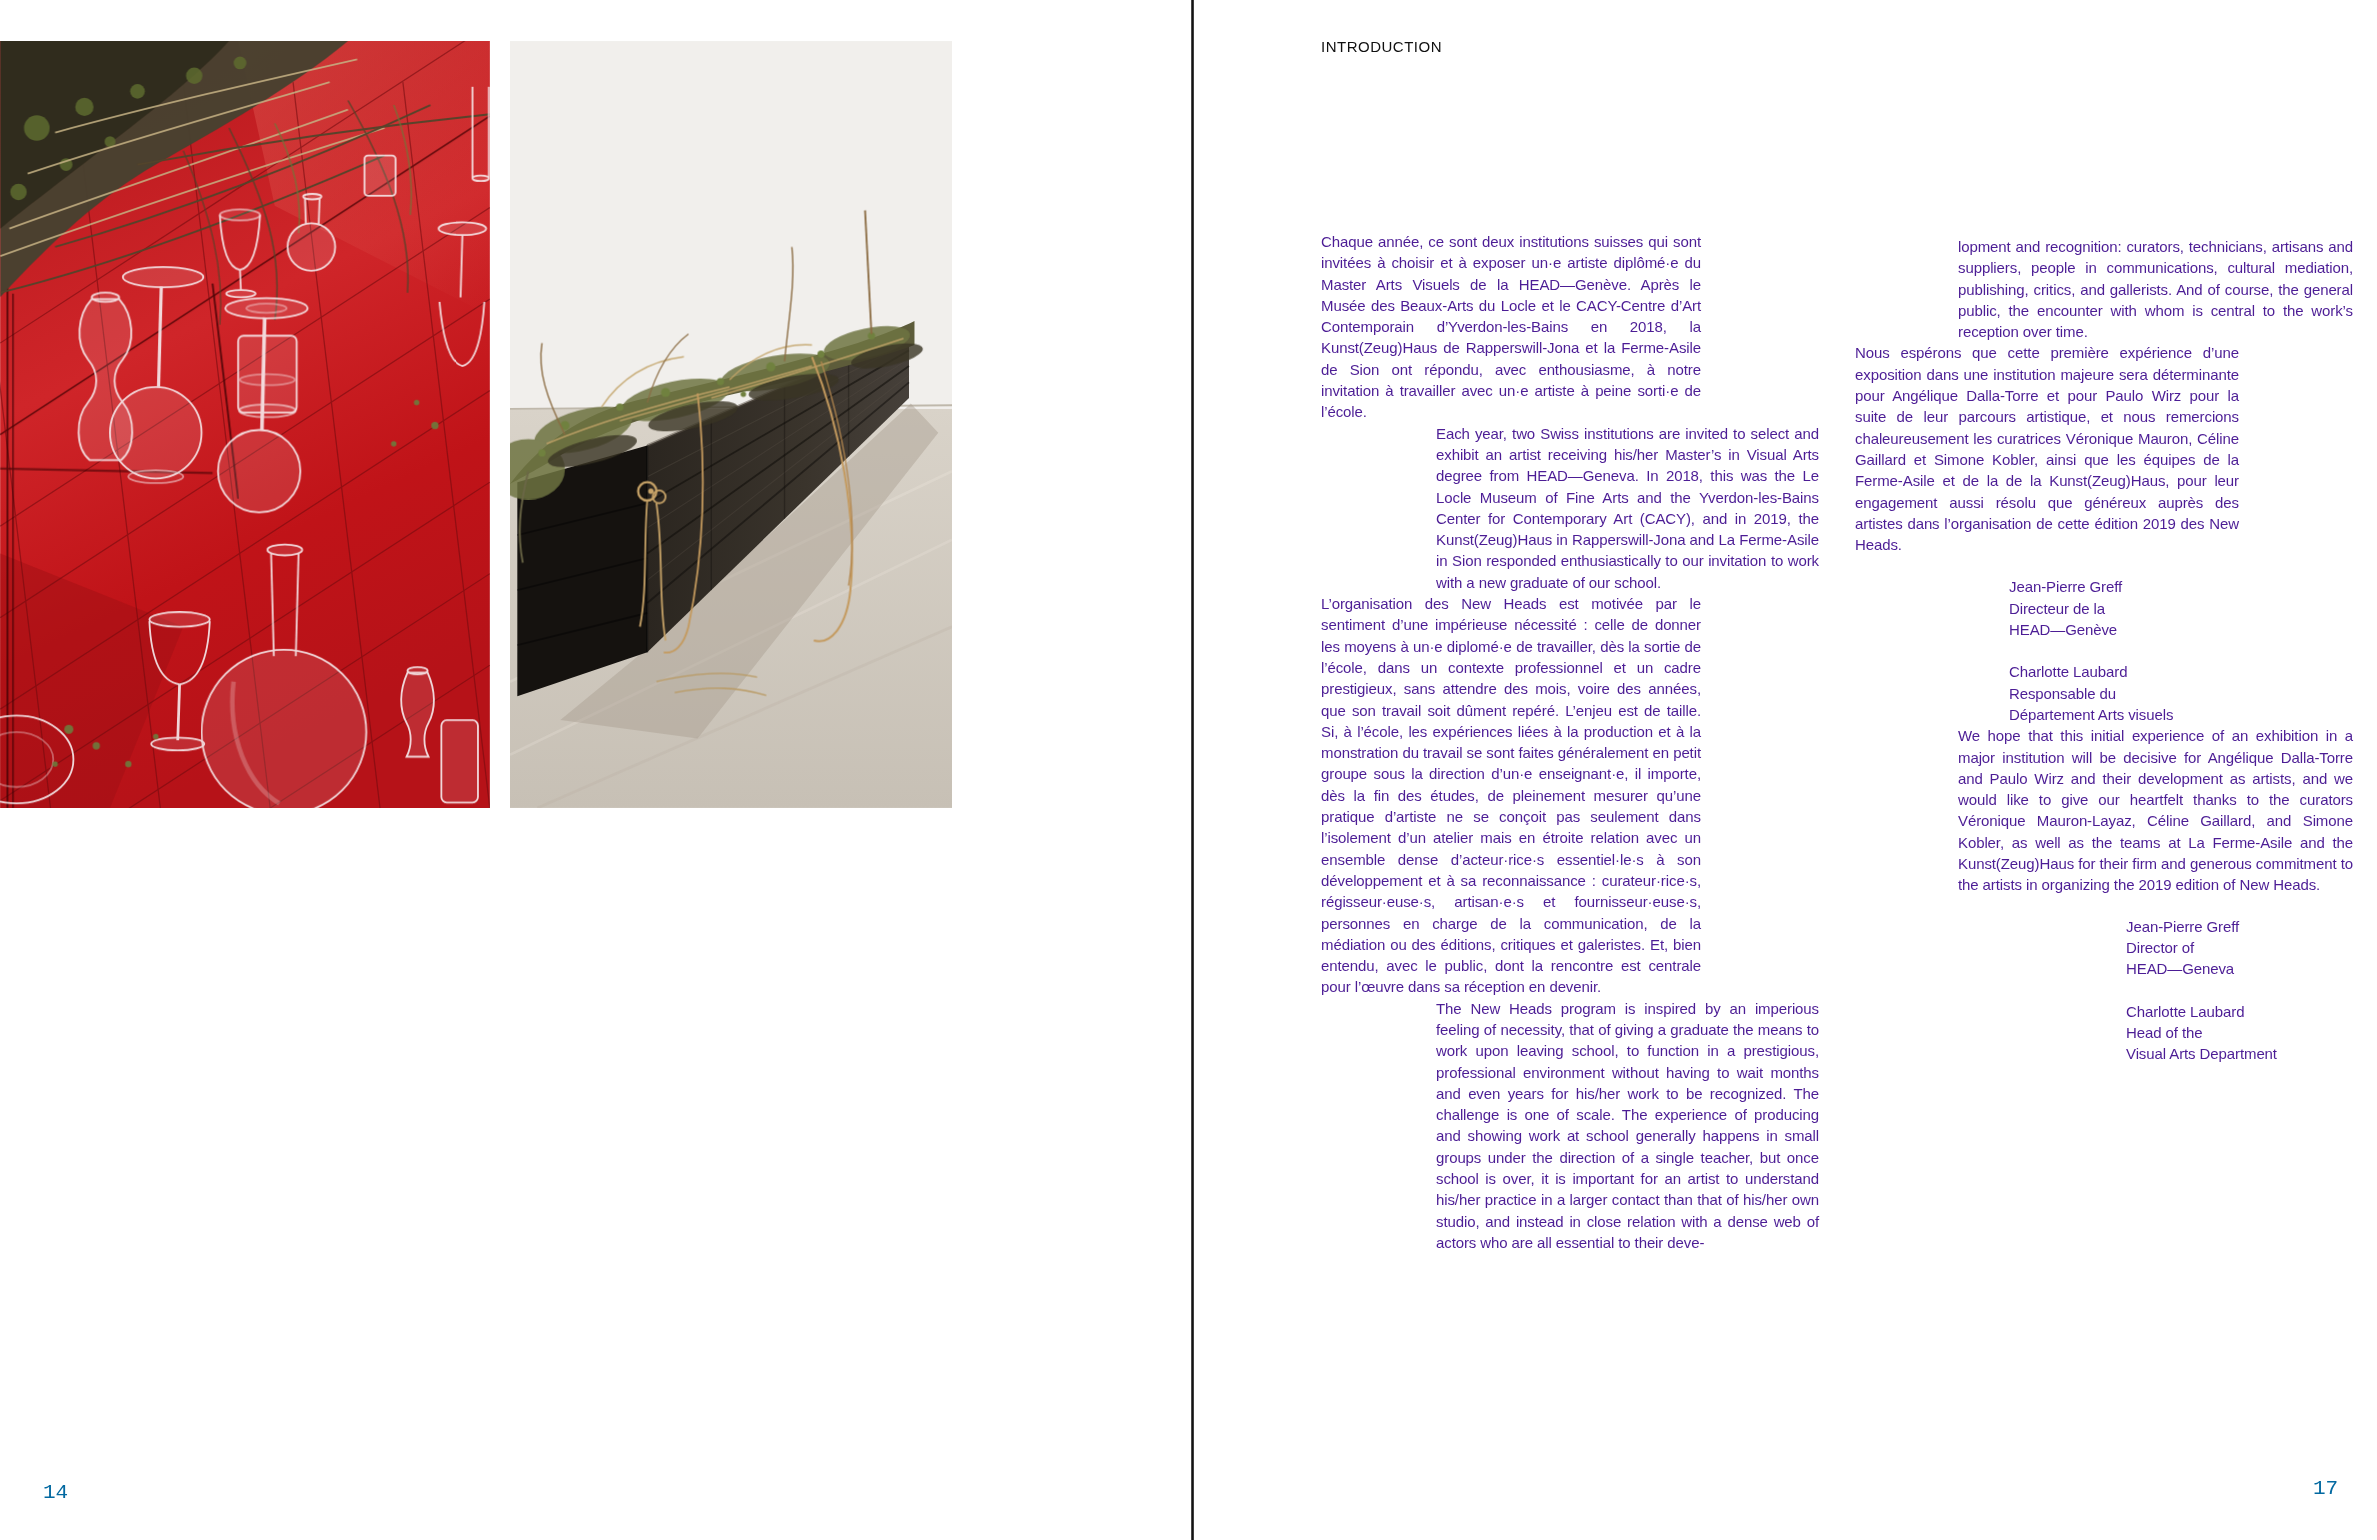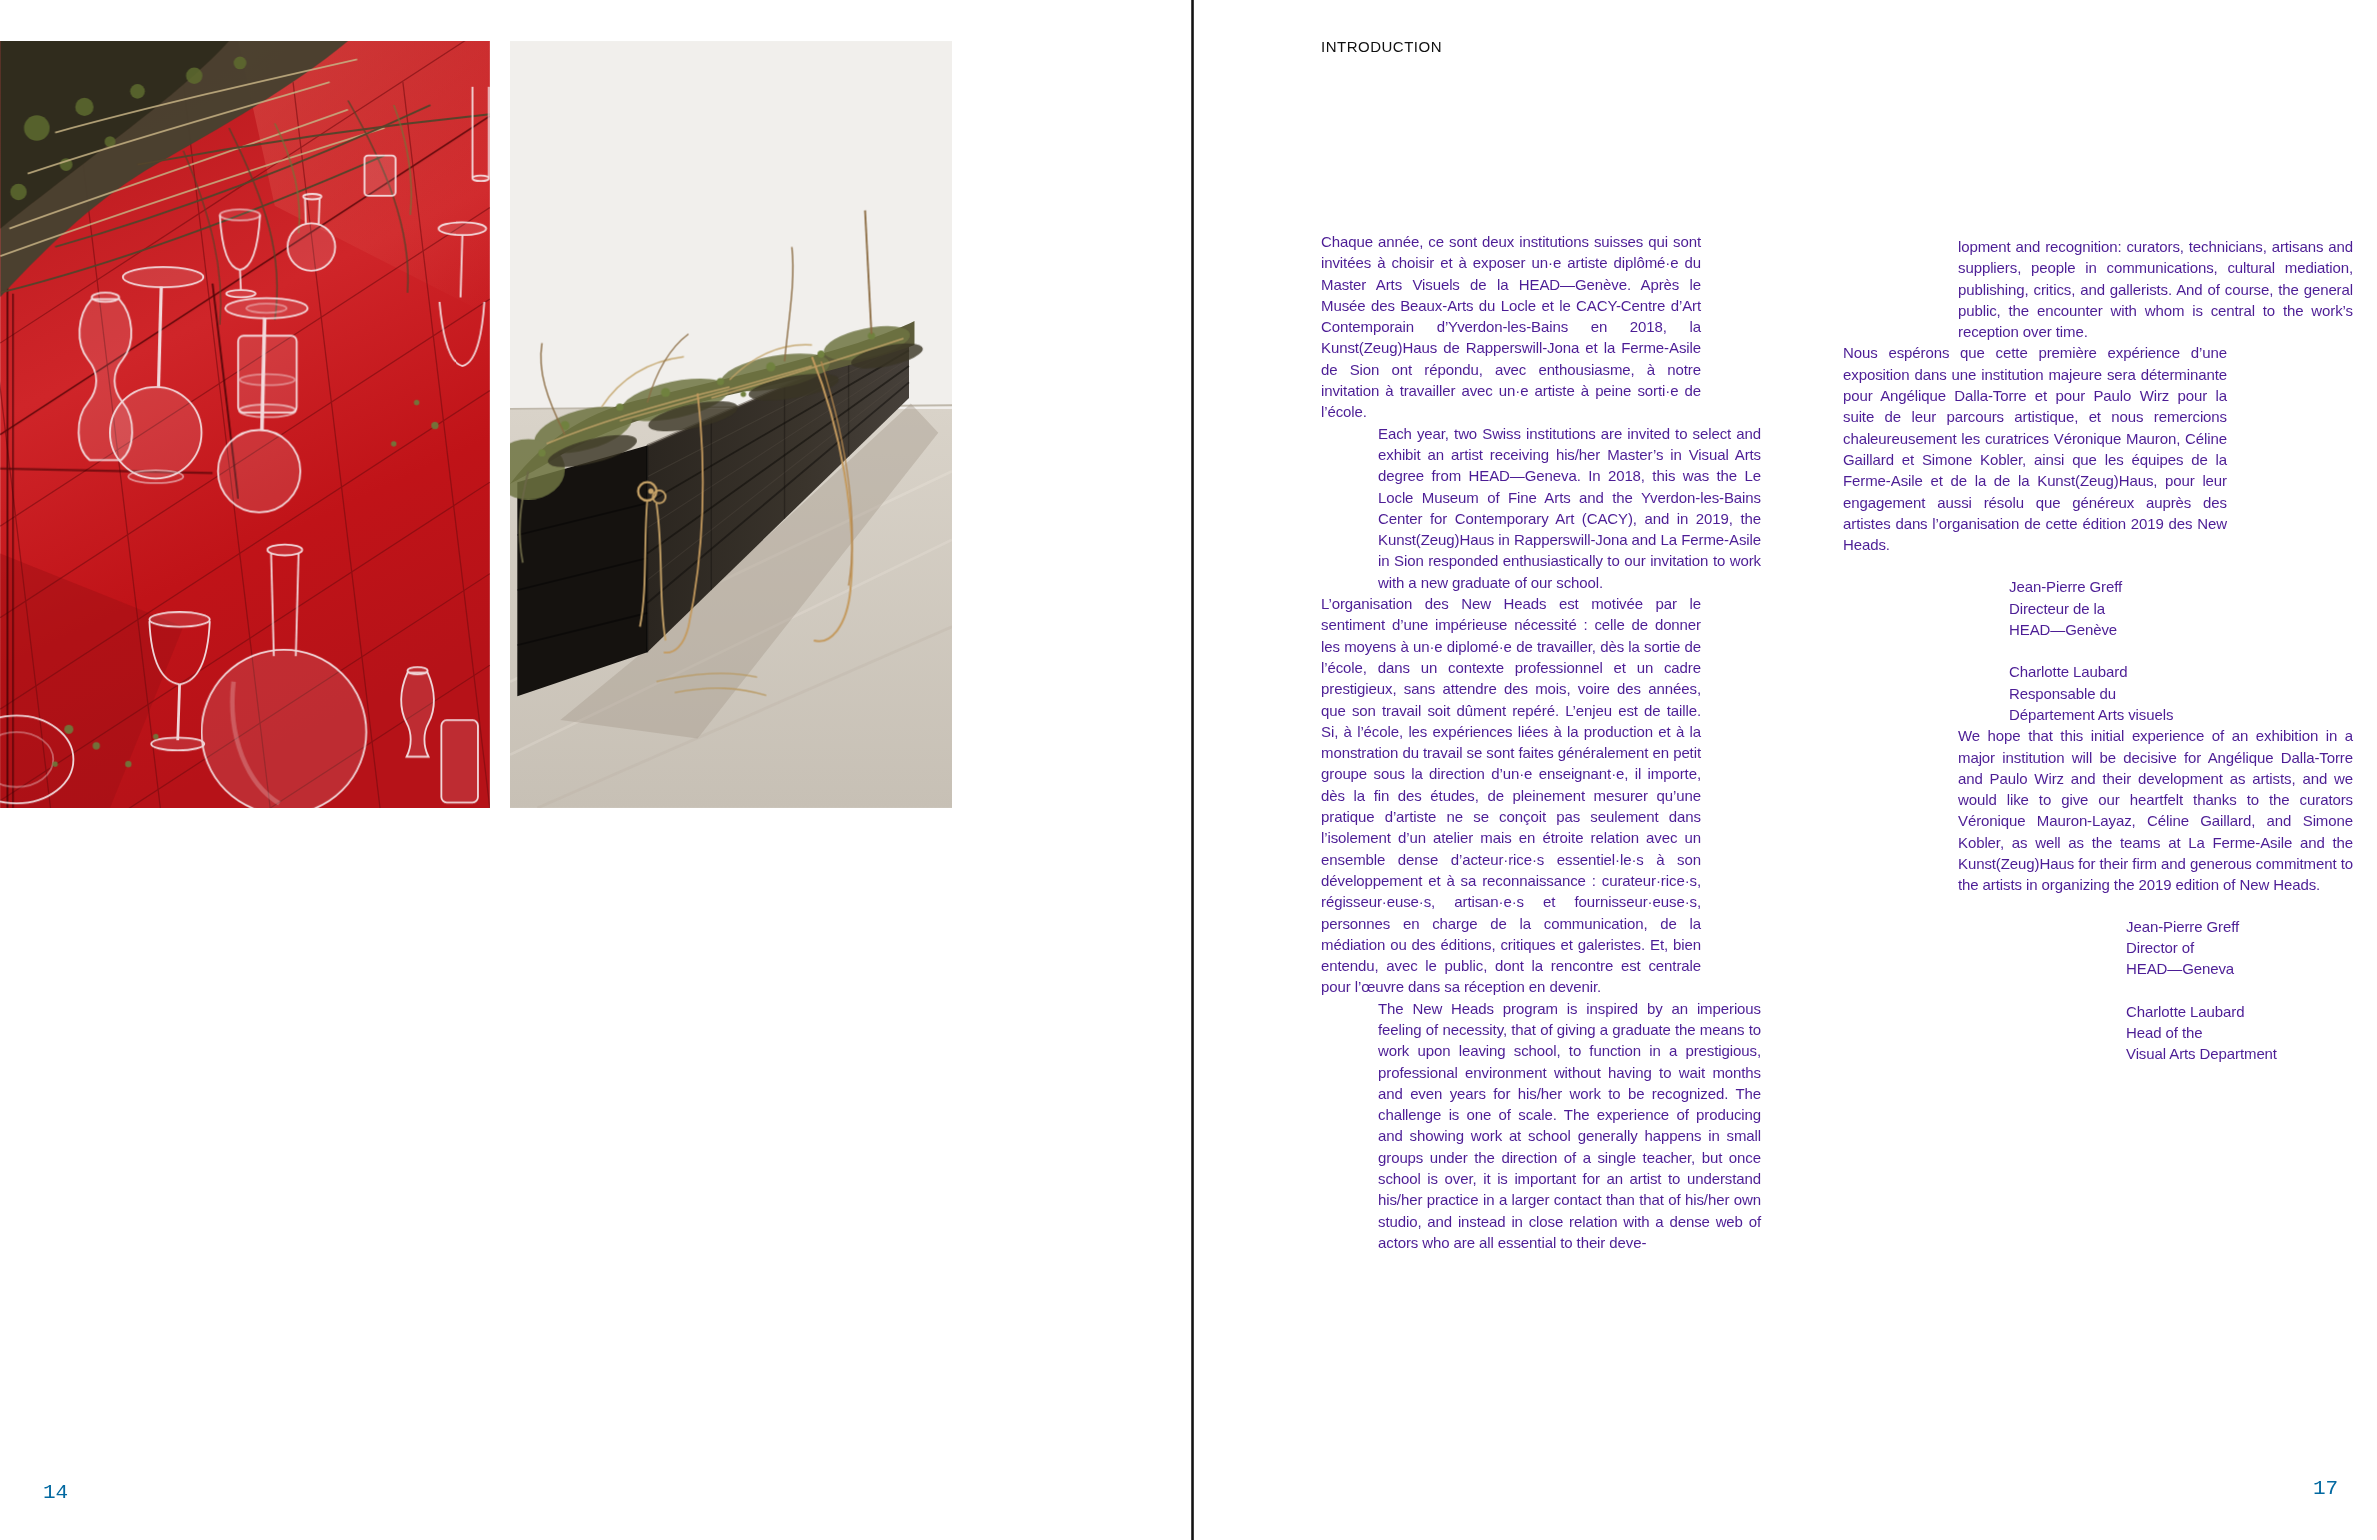--- a/index.html
+++ b/index.html
@@ -22,22 +22,22 @@
   }
   .col{
     position:absolute;
     font-size:15px;line-height:21.3px;letter-spacing:-0.1px;
     text-align:justify;color:#4c1d95;
   }
   .col p{margin:0;}
   .col-left{left:1321px;top:231px;width:498px;}
   .col-right{left:1843px;top:236px;width:509px;}
   .col-left .fr{width:380px;}
-  .col-left .en{width:383px;margin-left:57px;}
-  .col-right .fr{width:384px;}
+  .col-left .en{width:383px;margin-left:115px;}
+  .col-right .fr{width:384px;margin-left:12px;}
   .col-right .en{width:395px;margin-left:115px;}
   .sig{text-align:left;line-height:21.3px;}
   .sig-fr{margin-left:166px;margin-top:21px;}
   .sig-en{margin-left:283px;margin-top:20px;}
   .sig .grp2{margin-top:21px;}
   .we-hope{margin-top:42px;}
   .folio{position:absolute;font-size:21px;color:#0369a1;font-family:Liberation Mono, monospace;}
   .folio-14{left:43px;top:1481px;}
   .folio-15{left:2313px;top:1477px;}
 </style>

